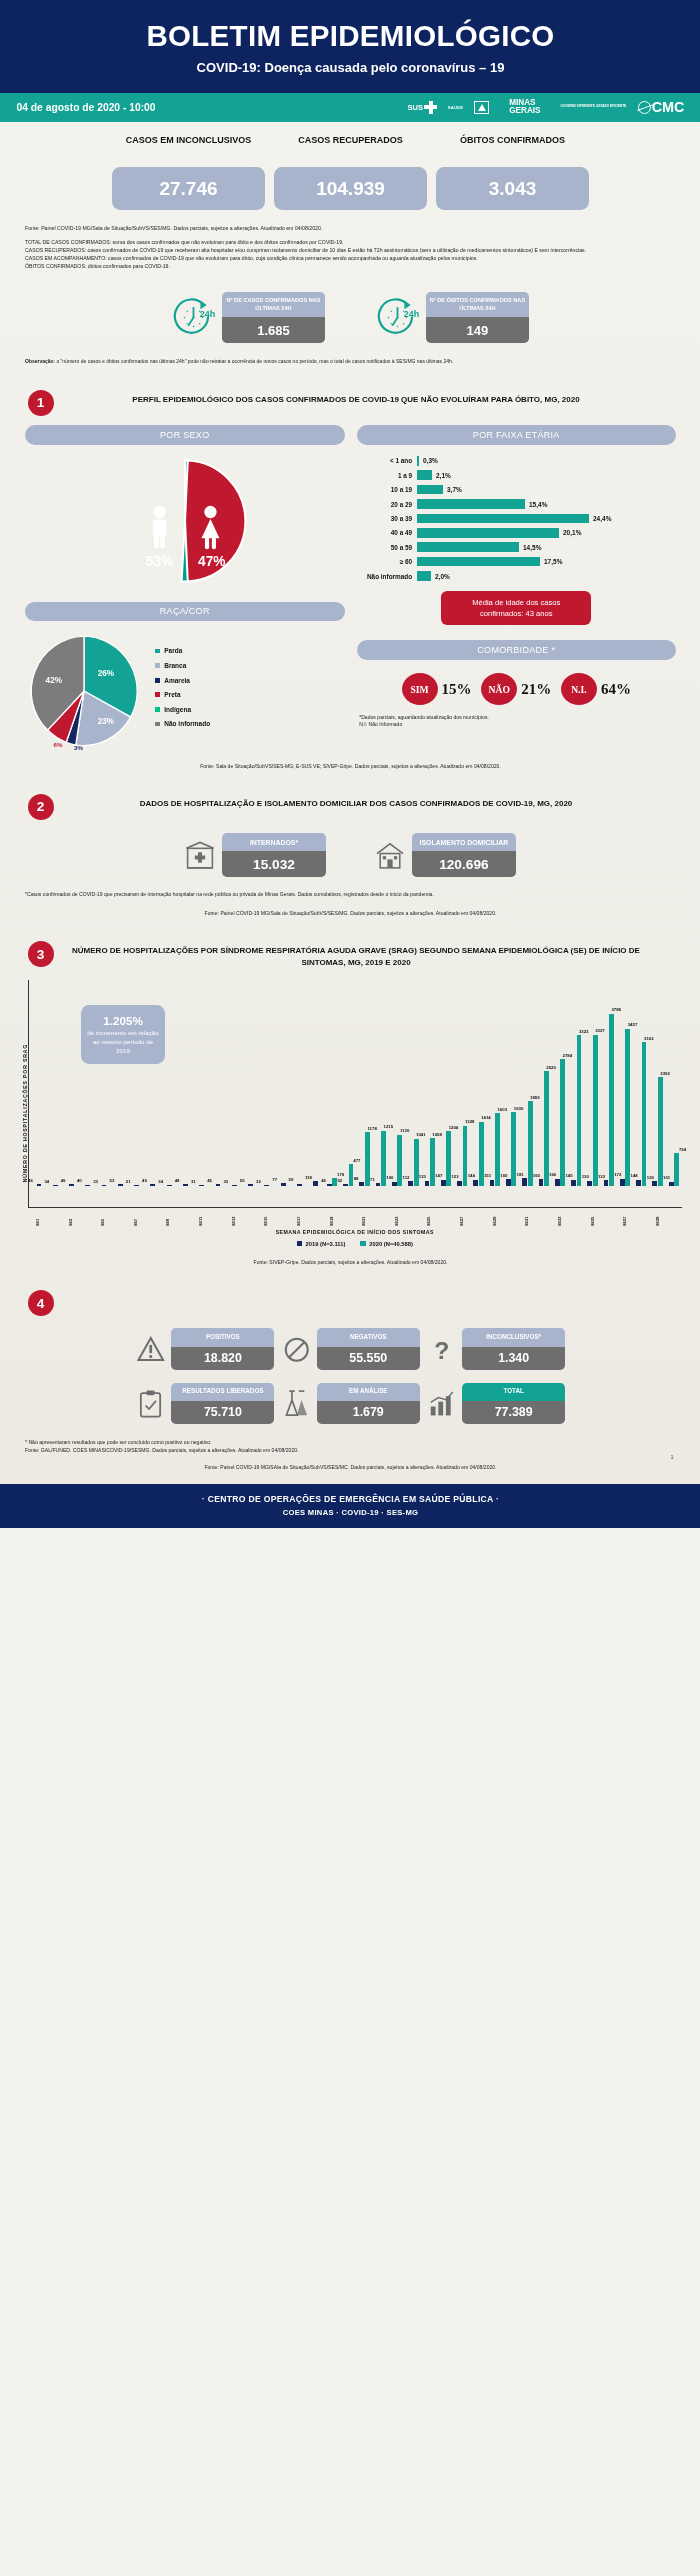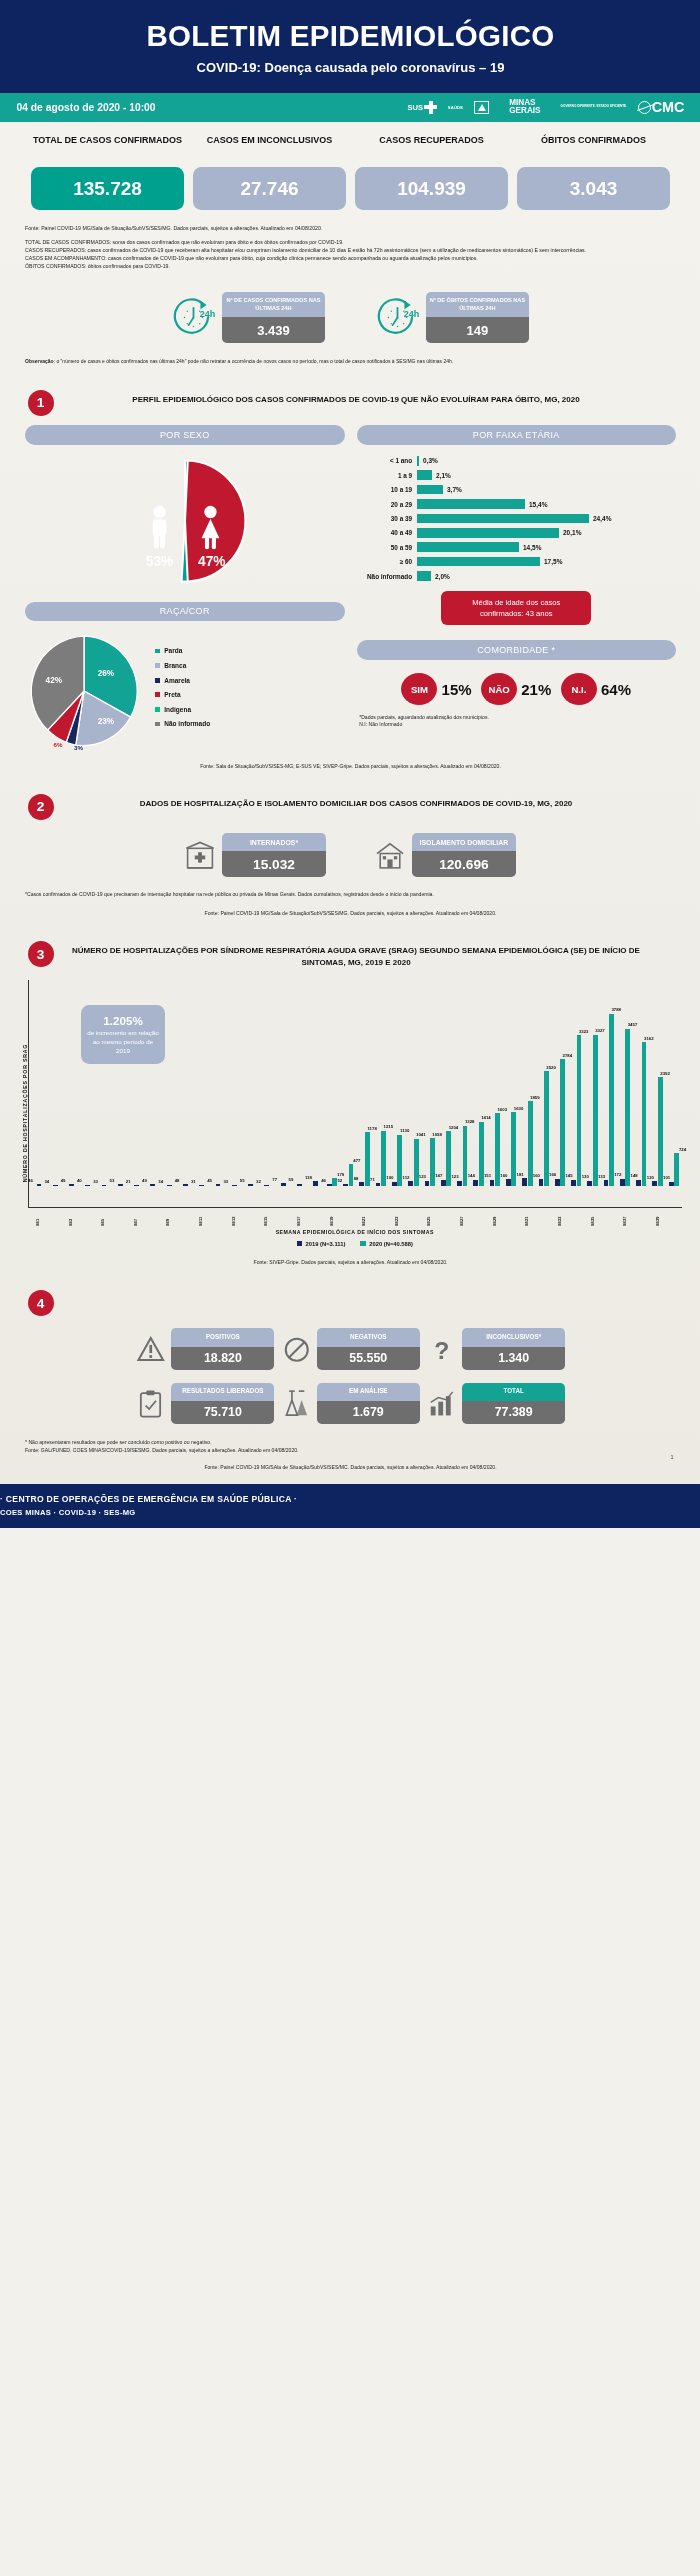--- a/index.html
+++ b/index.html
@@ -96,21 +96,21 @@
 
   .avgbox { background:#c0192f; color:#fff; border-radius:6.2px; text-align:center;
     font-size:7.6px; line-height:1.45; padding:6.2px 8.2px; margin: 8.2px auto 0; width: 150px; }
 
   .racewrap{display:flex; align-items:center; margin-top: 11px;}
   .racepie{width:118px;height:118px;position:relative;flex:0 0 118px;}
   .racelegend{margin-left:12.4px;}
   .lgrow{display:flex;align-items:center;margin-bottom:7.6px;font-size:6.5px;font-weight:bold;color:#111;}
   .lgsw{width:4.8px;height:4.8px;margin-right:4.1px;flex:0 0 4.8px;}
 
-  .comorb{display:flex;align-items:center;justify-content:center;gap:9.6px;margin-top:13.7px;}
+  .comorb{display:flex;align-items:center;justify-content:center;gap:9.6px;margin-top:13.7px;font-family:Liberation Serif, serif;}
   .cmitem{display:flex;align-items:center;gap:4.1px;}
   .cmcircle{width:36px;height:32px;border-radius:50%;background:#c0192f;color:#fff;
     display:flex;align-items:center;justify-content:center;font-size:9.6px;font-weight:bold;}
   .cmpct{font-size:15px;font-weight:bold;color:#111;}
   .cmnote{font-size:5.1px;line-height:1.5;color:#1c1c1c;margin-top:8.2px;padding-left:2.7px;}
 
   .src{font-size:5.1px;color:#1c1c1c;text-align:center;padding:12.4px 25px 0;line-height:1.5;}
 
   
   .s2wrap{display:flex;justify-content:center;gap:49px;padding:13.7px 0 0;}
@@ -152,21 +152,21 @@
   .s4item{display:flex;align-items:center;gap:5.5px;}
   .s4icon{width:30px;height:30px;display:flex;align-items:center;justify-content:center;}
   .s4box{width:103px;border-radius:4.8px;overflow:hidden;}
   .s4box .t{color:#fff;font-size:6.3px;font-weight:bold;text-align:center;padding:4.8px 2.1px;line-height:1.35;background:#a8b3cc;}
   .s4box .v{color:#fff;font-size:12.4px;font-weight:bold;text-align:center;padding:4.8px 2.1px;background:#6e6e6e;}
   .s4box.teal .t{background:#12a394;}
   .s4note{font-size:5.1px;line-height:1.6;color:#1c1c1c;padding:13.7px 25px 0;}
   .pagenum{text-align:right;padding-right:27.5px;font-size:5.5px;color:#444;}
 
   
-  .footer{background:#0d2461;color:#fff;text-align:left;padding:9.6px 0 11px;margin-top:12.4px;}
+  .footer{background:#0d2461;color:#fff;text-align:center;padding:9.6px 0 11px;margin-top:12.4px;}
   .footer .f1{font-size:8.6px;font-weight:bold;letter-spacing:0.3px;}
   .footer .f2{font-size:7.6px;font-weight:bold;margin-top:4.1px;letter-spacing:0.3px;}
 </style>
 </head>
 <body>
 
 <div class="page">
 
   <div class="hdr">
     <h1>BOLETIM EPIDEMIOLÓGICO</h1>
@@ -193,24 +193,20 @@
       </div>
       <div class="logo-cmc">
         <span class="cmc-mark"></span>
         <span>CMC</span>
       </div>
     </div>
   </div>
 
 
   <div class="stats">
-    <div class="stat">
-      <div class="cap">TOTAL DE CASOS CONFIRMADOS</div>
-      <div class="box" id="b0" style="background: rgb(0, 160, 143);">135.728</div>
-    </div>
     <div class="stat">
       <div class="cap">CASOS EM INCONCLUSIVOS</div>
       <div class="box" id="b1" style="background: rgb(168, 179, 204);">27.746</div>
     </div>
     <div class="stat">
       <div class="cap">CASOS RECUPERADOS</div>
       <div class="box" id="b2" style="background: rgb(168, 179, 204);">104.939</div>
     </div>
     <div class="stat">
       <div class="cap">ÓBITOS CONFIRMADOS</div>
@@ -242,21 +238,21 @@
             <circle cx="18" cy="31" r="1" fill="#12a394"></circle>
           <circle cx="40" cy="22" r="1" fill="#12a394"></circle>
             <circle cx="40" cy="40" r="1" fill="#12a394"></circle>
           <circle cx="22" cy="40" r="1" fill="#12a394"></circle>
             <circle cx="22" cy="22" r="1" fill="#12a394"></circle>
           <text x="40" y="30" font-size="13" font-weight="bold" fill="#12a394" font-family="Liberation Sans, sans-serif">24h</text>
         </svg>
       </div>
       <div class="h24box">
         <div class="t">Nº DE CASOS  CONFIRMADOS NAS ÚLTIMAS 24H</div>
-        <div class="v">3.439</div>
+        <div class="v">1.685</div>
       </div>
     </div>
     <div class="h24">
       <div class="clock">
         <svg width="43" height="43" viewBox="0 0 62 62">
           <path d="M46 13 A24 24 0 1 0 52 31" fill="none" stroke="#12a394" stroke-width="3.2" stroke-linecap="round"></path>
           <path d="M41 7 L50 13 L41 19 Z" fill="#12a394"></path>
           <line x1="31" y1="31" x2="31" y2="17" stroke="#12a394" stroke-width="2.6" stroke-linecap="round"></line>
           <line x1="31" y1="31" x2="24" y2="42" stroke="#12a394" stroke-width="2.6" stroke-linecap="round"></line>
           <circle cx="31" cy="18" r="1" fill="#12a394"></circle>

